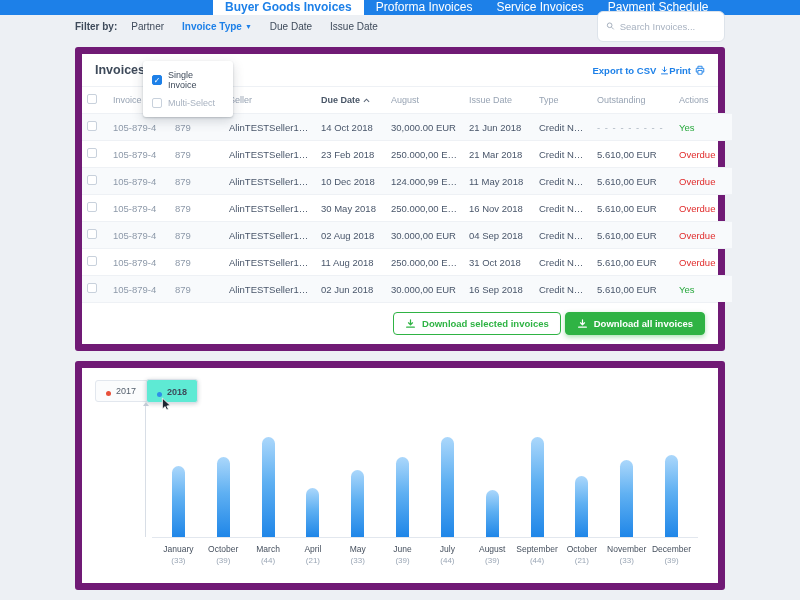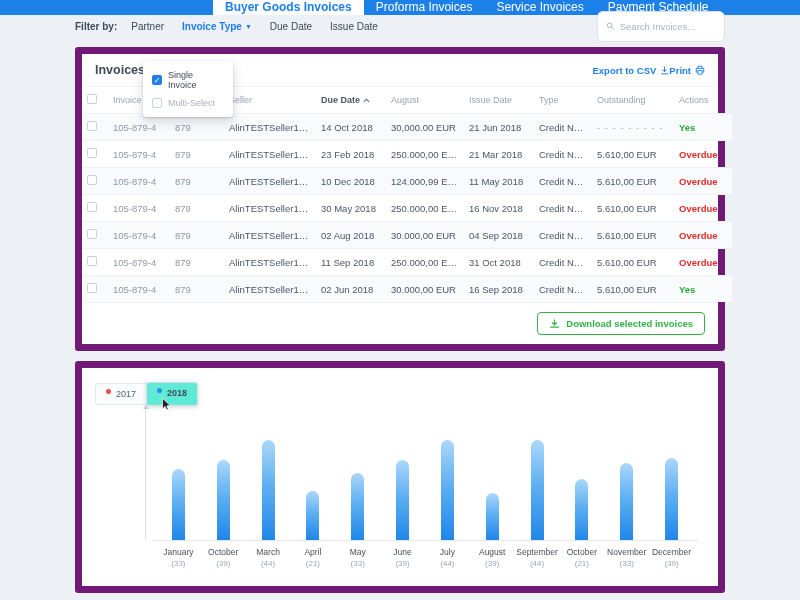--- a/index.html
+++ b/index.html
@@ -41,33 +41,33 @@
   
   table{width:100%;border-collapse:collapse;table-layout:fixed}
   th{font-size:9px;color:#98a4b4;font-weight:normal;text-align:left;padding:7px 5px;white-space:nowrap;cursor:pointer}
   th.sorted{color:#4a5768;font-weight:bold}
   .sort-caret{margin-left:3px}
   td{font-size:9.5px;color:#49566a;padding:7px 5px;overflow:hidden;white-space:nowrap;text-overflow:ellipsis}
   tbody tr{border-top:1px solid #eef1f5}
   tbody tr.odd{background:#f8fafc}
   td.dim{color:#8d99a9}
   td.dashes{color:#aab4c0;letter-spacing:1px}
-  td.action{font-weight:bold}
+  td.action{font-weight:normal}
   td.action.positive{color:#27a83c}
   td.action.overdue{color:#e02b2b}
 
   .table-footer{display:flex;justify-content:flex-end;gap:4px;padding:9px 13px;border-top:1px solid #eef1f5}
   .btn{display:flex;align-items:center;gap:6px;font-size:9.5px;font-weight:bold;height:23px;padding:0 11px;border-radius:4px;cursor:pointer;border:1px solid #2fb344;font-family:inherit}
   .btn.outline{background:#fff;color:#2fb344}
   .btn.solid{background:#2fb344;color:#fff;box-shadow:0 2px 5px rgba(47,179,68,.4)}
 
   
   .legend-wrap{position:relative;margin:12px 0 0 13px;display:inline-block}
   .legend{display:inline-flex;border:1px solid #e2e7ee;border-radius:3px;background:#fbfcfd}
-  .legend-chip{display:flex;align-items:flex-start;gap:5px;font-size:9px;color:#55606e;padding:5px 10px;cursor:pointer;border-radius:3px}
+  .legend-chip{display:flex;align-items:flex-end;gap:5px;font-size:9px;color:#55606e;padding:5px 10px;cursor:pointer;border-radius:3px}
   .legend-chip.selected{background:#5eead4;border:1px solid #d9e0e8;box-shadow:0 1px 4px rgba(31,45,61,.22);margin:-2px -1px -2px 0;color:#3e4a5a;font-weight:bold}
   .dot{width:5px;height:5px;border-radius:50%;display:inline-block}
   .cursor{position:absolute;left:66px;top:17px;z-index:5}
 
   .chart{margin:16px 20px 12px 28px}
   .plot{position:relative;height:120px;margin-left:42px;border-bottom:1px solid #e2e7ee}
   .yaxis{position:absolute;left:-7px;top:-12px;bottom:0;width:1px;background:#d8dee6}
   .yaxis .arrow{position:absolute;top:-4px;left:-2.5px;width:0;height:0;border-left:3px solid transparent;border-right:3px solid transparent;border-bottom:4px solid #c2cbd6}
   .yticks{position:absolute;left:-44px;width:32px;top:0;bottom:0}
   .ytick{position:absolute;right:0;font-size:8px;color:#9aa6b5;line-height:1}
@@ -231,21 +231,21 @@
               <td>04 Sep 2018</td>
               <td>Credit Note</td>
               <td>5.610,00 EUR</td>
               <td class="action overdue">Overdue</td>
             </tr>
             <tr class="even">
               <td><span class="cb"></span></td>
               <td class="dim">105-879-4</td>
               <td class="dim">879</td>
               <td>AlinTESTSeller1CO</td>
-              <td>11 Sep 2018</td>
+              <td>11 Aug 2018</td>
               <td>250.000,00 EUR</td>
               <td>31 Oct 2018</td>
               <td>Credit Note</td>
               <td>5.610,00 EUR</td>
               <td class="action overdue">Overdue</td>
             </tr>
             <tr class="odd">
               <td><span class="cb"></span></td>
               <td class="dim">105-879-4</td>
               <td class="dim">879</td>
@@ -260,20 +260,26 @@
           </tbody>
       </table>
 
       <div class="table-footer">
         <button class="btn outline">
           <svg width="11" height="11" viewBox="0 0 12 12">
               <path d="M6 2v5M3.8 5.2L6 7.4 8.2 5.2M1.8 10h8.4" stroke="currentColor" fill="none" stroke-width="1.3" stroke-linecap="round" stroke-linejoin="round"></path>
             </svg>
           <span>Download selected invoices</span>
         </button>
+        <button class="btn solid">
+          <svg width="11" height="11" viewBox="0 0 12 12">
+              <path d="M6 2v5M3.8 5.2L6 7.4 8.2 5.2M1.8 10h8.4" stroke="currentColor" fill="none" stroke-width="1.3" stroke-linecap="round" stroke-linejoin="round"></path>
+            </svg>
+          <span>Download all invoices</span>
+        </button>
       </div>
     </section>
 
     <section class="card stats-card">
 
       <div class="legend-wrap">
         <div class="legend">
             <div class="legend-chip">
               <span class="dot" style="background: rgb(232, 80, 58);"></span>
               <span>2017</span>

